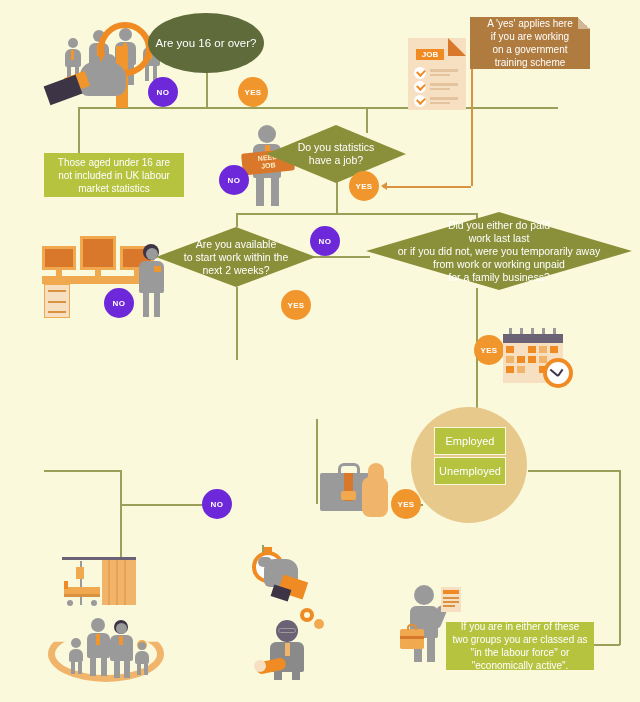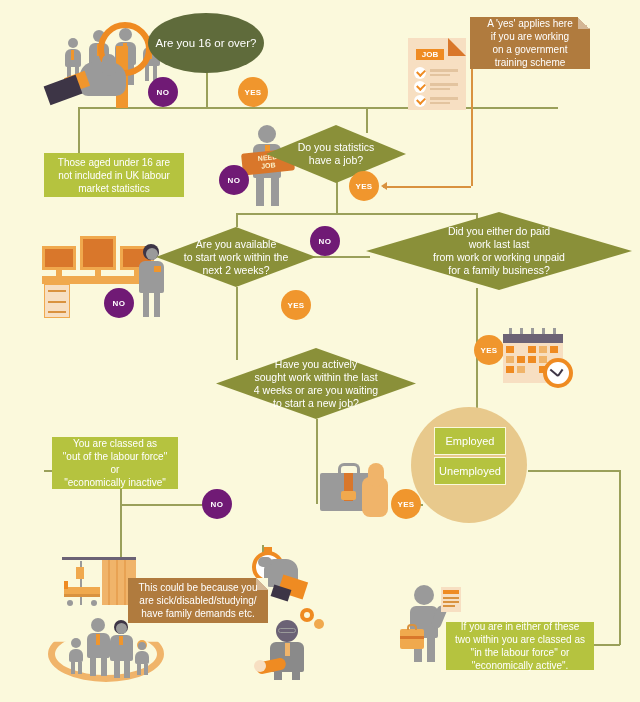--- a/index.html
+++ b/index.html
@@ -30,21 +30,21 @@
   }
   .diamond .dtext{
     position:absolute;inset:0;display:flex;align-items:center;justify-content:center;
     color:#fff;text-align:center;font-size:10.5px;line-height:13px;
     padding:0 6px;box-sizing:border-box;
   }
   .badge{
     position:absolute;border-radius:50%;display:flex;align-items:center;justify-content:center;
     color:#fff;font-size:8px;font-weight:bold;letter-spacing:.4px;
   }
-  .badge.no{background:#701a75;}
+  .badge.no{background:#6d28d9;}
   .badge.yes{background:#f0962d;}
 
   .greenbox{
     position:absolute;background:#b5c33f;color:#fff;
     display:flex;align-items:center;justify-content:center;text-align:center;
     font-size:10px;line-height:13px;padding:4px 6px;box-sizing:border-box;
   }
   .notebox{
     position:absolute;background:#b07b3e;color:#fff;
     display:flex;align-items:center;justify-content:center;text-align:center;
@@ -267,20 +267,21 @@
   </div>
   <div class="badge no" style="left:310px;top:226px;width:30px;height:30px;">
     <span>NO</span>
   </div>
 
   <div class="diamond" style="left:366px;top:212px;width:266px;height:78px;">
     <div class="dshape"></div>
     <div class="dtext" style="flex-direction:column;">
       <span>Did you either do paid</span>
       <span>work last last</span>
+      <span>or if you did not, were you temporarily away</span>
       <span>from work or working unpaid</span>
       <span>for a family business?</span>
     </div>
   </div>
   <div class="badge yes" style="left:474px;top:335px;width:30px;height:30px;">
     <span>YES</span>
   </div>
 
   <div class="ill" style="left:503px;top:328px;width:76px;height:62px;">
     <div class="rect" style="left:6px;top:0;width:3px;height:10px;background:#9a9a9a;"></div>
@@ -303,29 +304,20 @@
     <div class="rect" style="left:3px;top:38px;width:8px;height:7px;background:#ef8b22;"></div>
     <div class="rect" style="left:14px;top:38px;width:8px;height:7px;background:#f0b46a;"></div>
     <div class="rect" style="left:25px;top:38px;width:8px;height:7px;background:#f7dfc2;"></div>
     <div class="rect" style="left:36px;top:38px;width:8px;height:7px;background:#ef8b22;"></div>
     <div class="circ" style="left:40px;top:30px;width:30px;height:30px;background:#ef8b22;"></div>
     <div class="circ" style="left:44px;top:34px;width:22px;height:22px;background:#fff;"></div>
     <div class="rect" style="left:54px;top:40px;width:2px;height:8px;background:#3d3546;transform:rotate(35deg);transform-origin:bottom center;"></div>
     <div class="rect" style="left:54px;top:38px;width:2px;height:10px;background:#3d3546;transform:rotate(-50deg);transform-origin:bottom center;"></div>
   </div>
 
-  <div class="diamond" style="left:216px;top:348px;width:200px;height:71px;">
-    <div class="dshape"></div>
-    <div class="dtext" style="flex-direction:column;">
-      <span>Have you actively</span>
-      <span>sought work within the last</span>
-      <span>4 weeks or are you waiting</span>
-      <span>to start a new job?</span>
-    </div>
-  </div>
   <div class="badge no" style="left:202px;top:489px;width:30px;height:30px;">
     <span>NO</span>
   </div>
   <div class="badge yes" style="left:391px;top:489px;width:30px;height:30px;">
     <span>YES</span>
   </div>
 
   <div class="circlebg" style="left:411px;top:407px;width:116px;height:116px;"></div>
   <div class="resbox" style="left:434px;top:427px;width:72px;height:28px;">
     <span>Employed</span>
@@ -336,26 +328,20 @@
 
   <div class="ill" style="left:320px;top:463px;width:80px;height:58px;">
     <div class="rect" style="left:18px;top:0;width:22px;height:12px;border:3px solid #9a9a9a;border-bottom:none;border-radius:6px 6px 0 0;box-sizing:border-box;"></div>
     <div class="rect" style="left:0;top:10px;width:58px;height:38px;background:#9a9a9a;border-radius:2px;"></div>
     <div class="rect" style="left:24px;top:10px;width:9px;height:28px;background:#d9772b;"></div>
     <div class="rect" style="left:21px;top:28px;width:15px;height:9px;background:#f0a94e;border-radius:2px;"></div>
     <div style="position:absolute;left:42px;top:14px;width:26px;height:40px;background:#f0b46a;border-radius:8px;"></div>
     <div style="position:absolute;left:48px;top:0px;width:16px;height:24px;background:#f0b46a;border-radius:8px;"></div>
   </div>
 
-  <div class="greenbox" style="left:52px;top:437px;width:126px;height:52px;flex-direction:column;">
-    <span>You are classed as</span>
-    <span>"out of the labour force"</span>
-    <span>or</span>
-    <span>"economically inactive"</span>
-  </div>
 
   <div class="ill" style="left:62px;top:557px;width:82px;height:52px;">
     <div class="rect" style="left:0;top:0;width:74px;height:3px;background:#6b6275;"></div>
     <div class="rect" style="left:40px;top:3px;width:34px;height:45px;background:#f0b46a;"></div>
     <div class="rect" style="left:46px;top:3px;width:2px;height:45px;background:#e8a253;"></div>
     <div class="rect" style="left:54px;top:3px;width:2px;height:45px;background:#e8a253;"></div>
     <div class="rect" style="left:62px;top:3px;width:2px;height:45px;background:#e8a253;"></div>
     <div class="rect" style="left:18px;top:4px;width:2px;height:44px;background:#9a9a9a;"></div>
     <div class="rect" style="left:14px;top:10px;width:8px;height:12px;background:#f0a94e;"></div>
     <div class="rect" style="left:2px;top:30px;width:36px;height:7px;background:#f0a94e;"></div>
@@ -415,43 +401,37 @@
     <div class="p-head" style="left:12px;top:12px;width:22px;height:22px;background:#6b6275;"></div>
     <div class="rect" style="left:14px;top:20px;width:18px;height:5px;border:1px solid #9a9a9a;border-radius:3px;box-sizing:border-box;"></div>
     <div class="p-body" style="left:6px;top:34px;width:34px;height:30px;background:#8a8a8a;"></div>
     <div class="p-tie" style="left:21px;top:35px;width:5px;height:13px;background:#f0b46a;"></div>
     <div class="rect" style="left:-8px;top:52px;width:30px;height:12px;background:#ef8b22;border-radius:6px;transform:rotate(-12deg);"></div>
     <div class="circ" style="left:-10px;top:52px;width:12px;height:12px;background:#f7dfc2;"></div>
     <div class="p-leg" style="left:10px;top:64px;width:8px;height:8px;background:#8a8a8a;"></div>
     <div class="p-leg" style="left:28px;top:64px;width:8px;height:8px;background:#8a8a8a;"></div>
   </div>
 
-  <div class="notebox" style="left:128px;top:578px;width:140px;height:45px;flex-direction:column;">
-    <div class="fold"></div>
-    <span>This could be because you</span>
-    <span>are sick/disabled/studying/</span>
-    <span>have family demands etc.</span>
-  </div>
 
   <div class="ill" style="left:400px;top:585px;width:72px;height:80px;">
     <div class="p-head" style="left:14px;top:0;width:20px;height:20px;"></div>
     <div class="p-body" style="left:10px;top:21px;width:28px;height:32px;"></div>
     <div style="position:absolute;left:34px;top:20px;width:10px;height:24px;background:#9a9a9a;border-radius:5px;transform:rotate(22deg);"></div>
     <div class="rect" style="left:41px;top:2px;width:20px;height:25px;background:#f7dfc2;"></div>
     <div class="rect" style="left:43px;top:5px;width:16px;height:4px;background:#ef8b22;"></div>
     <div class="rect" style="left:43px;top:12px;width:16px;height:2px;background:#d9923f;"></div>
     <div class="rect" style="left:43px;top:16px;width:16px;height:2px;background:#d9923f;"></div>
     <div class="rect" style="left:43px;top:20px;width:12px;height:2px;background:#d9923f;"></div>
     <div class="p-leg" style="left:14px;top:53px;width:8px;height:24px;"></div>
     <div class="p-leg" style="left:27px;top:53px;width:8px;height:24px;"></div>
     <div class="rect" style="left:0px;top:44px;width:24px;height:20px;background:#f0a94e;border-radius:2px;"></div>
     <div class="rect" style="left:7px;top:39px;width:10px;height:6px;border:2px solid #d9923f;border-bottom:none;border-radius:4px 4px 0 0;box-sizing:border-box;"></div>
     <div class="rect" style="left:0px;top:51px;width:24px;height:3px;background:#d9772b;"></div>
   </div>
 
   <div class="greenbox" style="left:446px;top:622px;width:148px;height:48px;flex-direction:column;">
     <span>If you are in either of these</span>
-    <span>two within you are classed as</span>
+    <span>two groups you are classed as</span>
     <span>"in the labour force" or</span>
     <span>"economically active".</span>
   </div>
 
 </div>
 
 </body></html>

